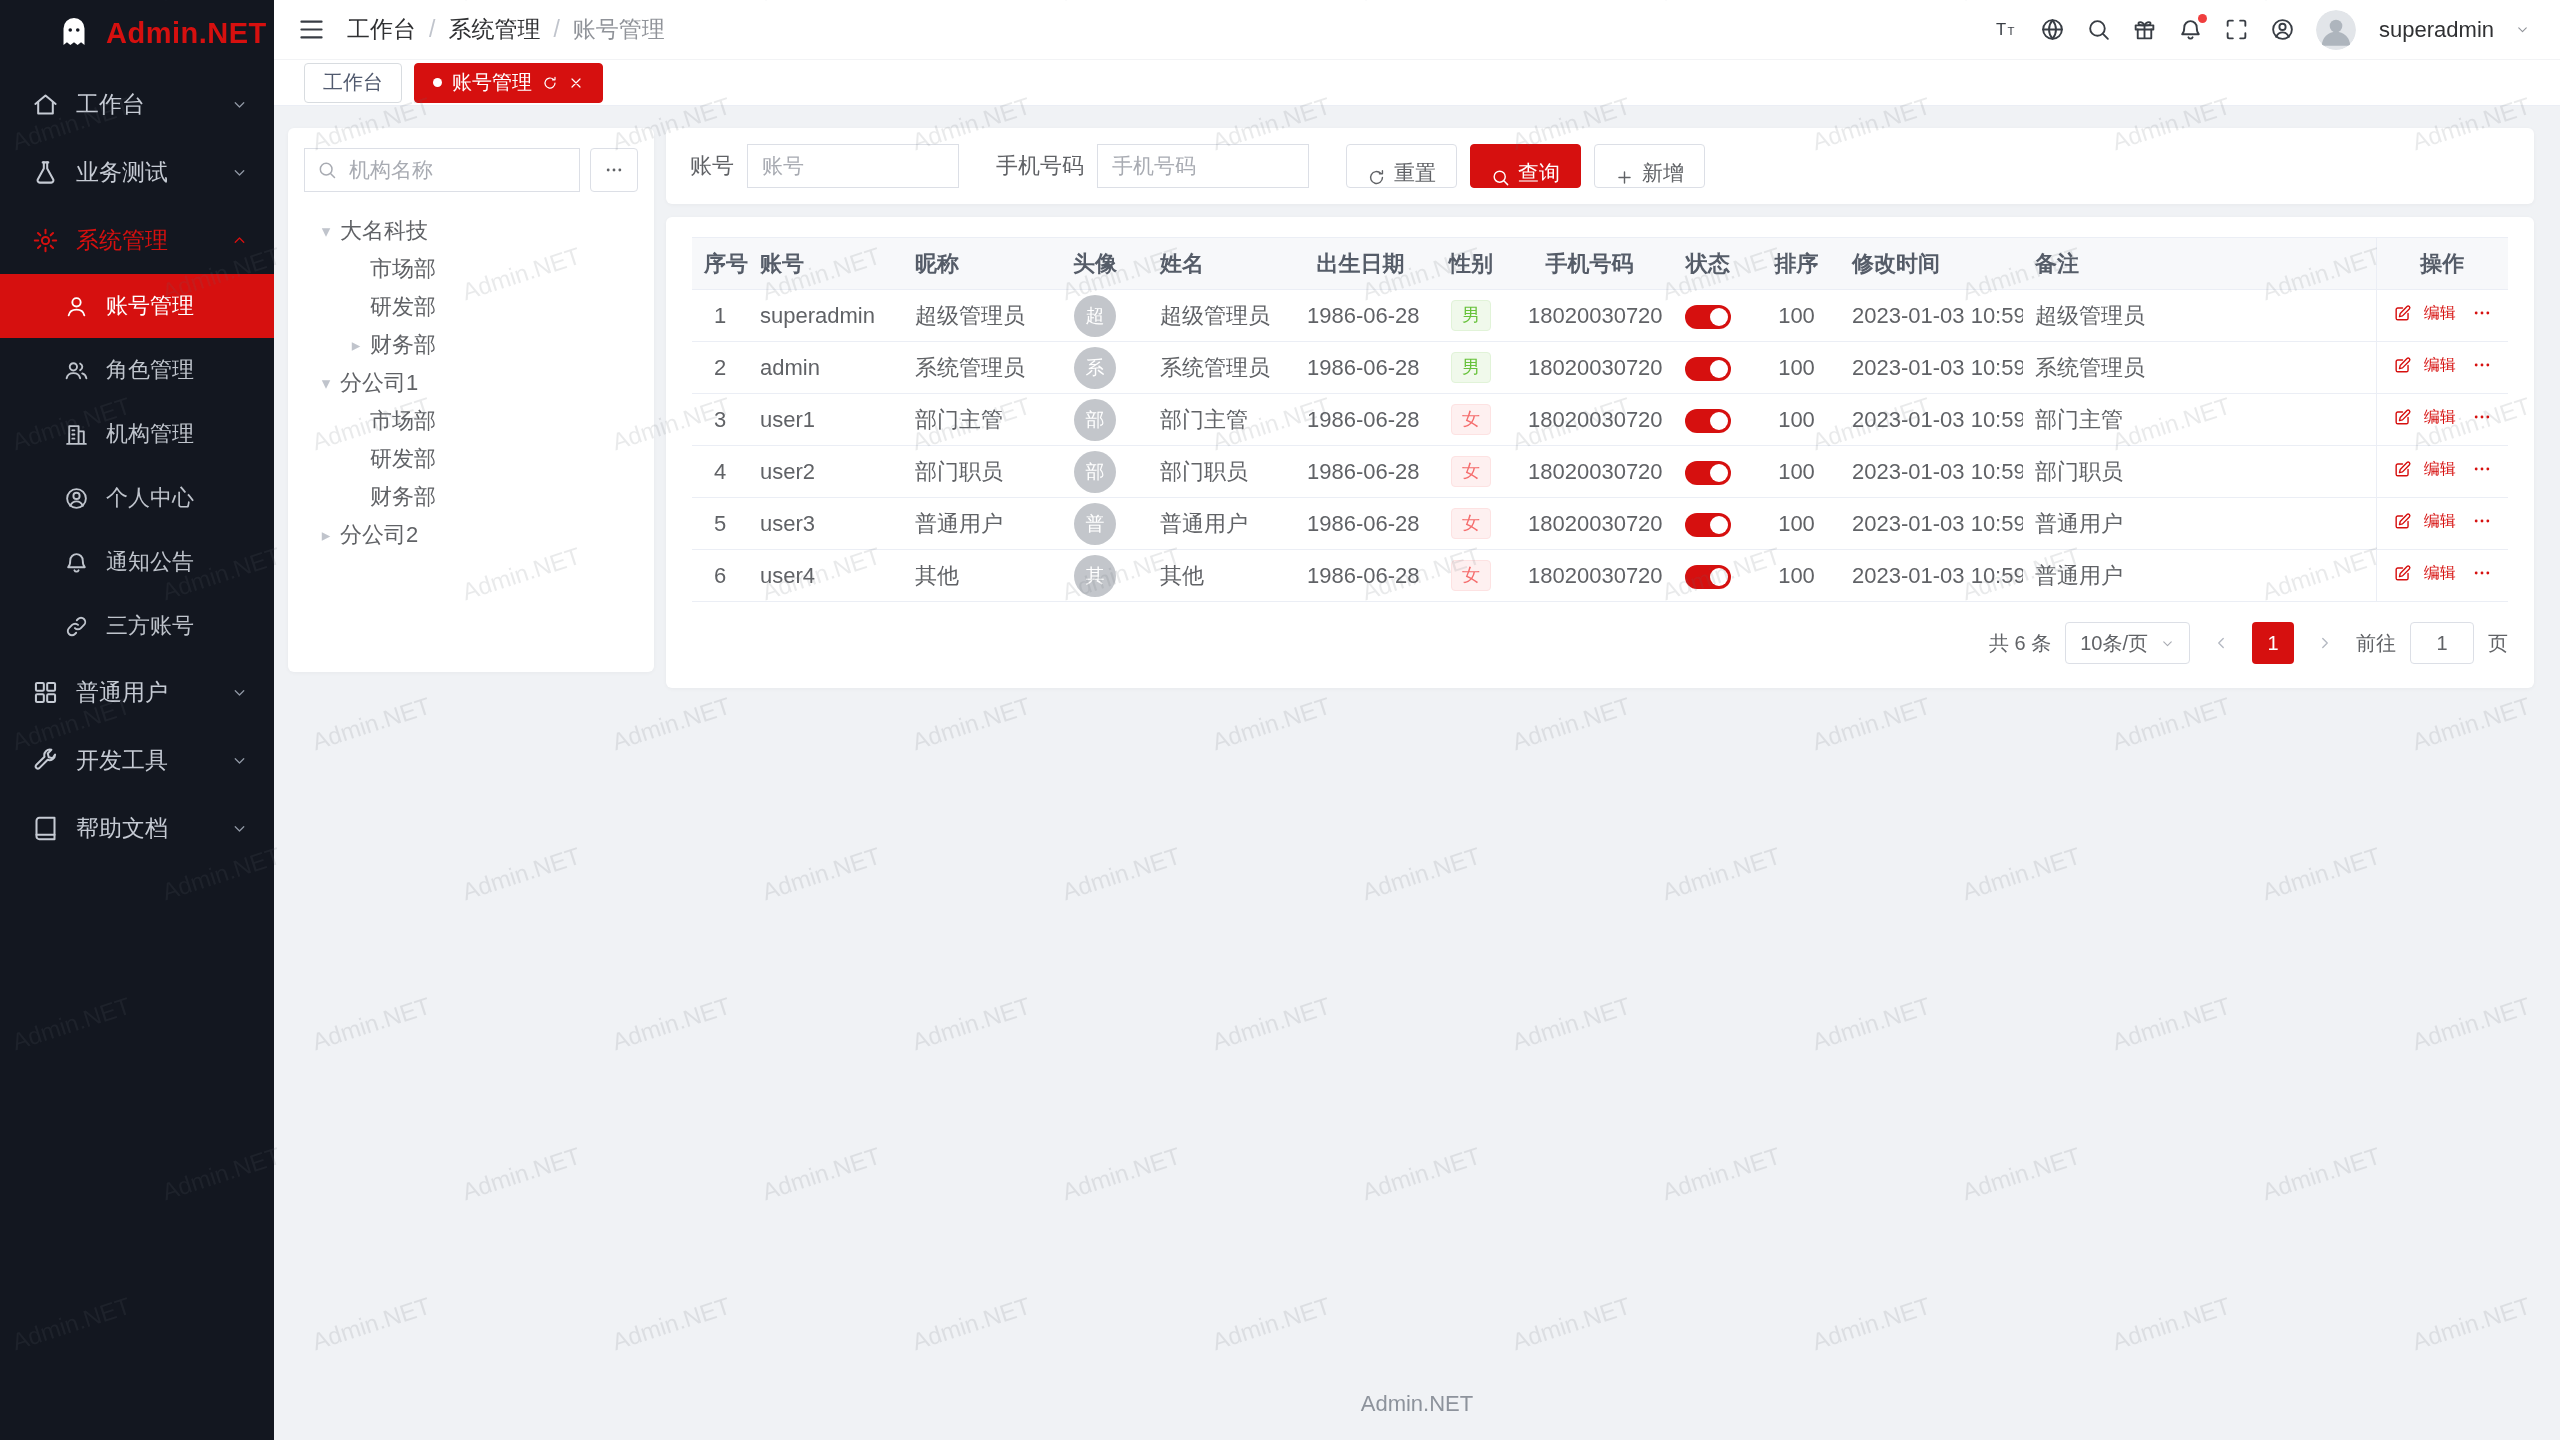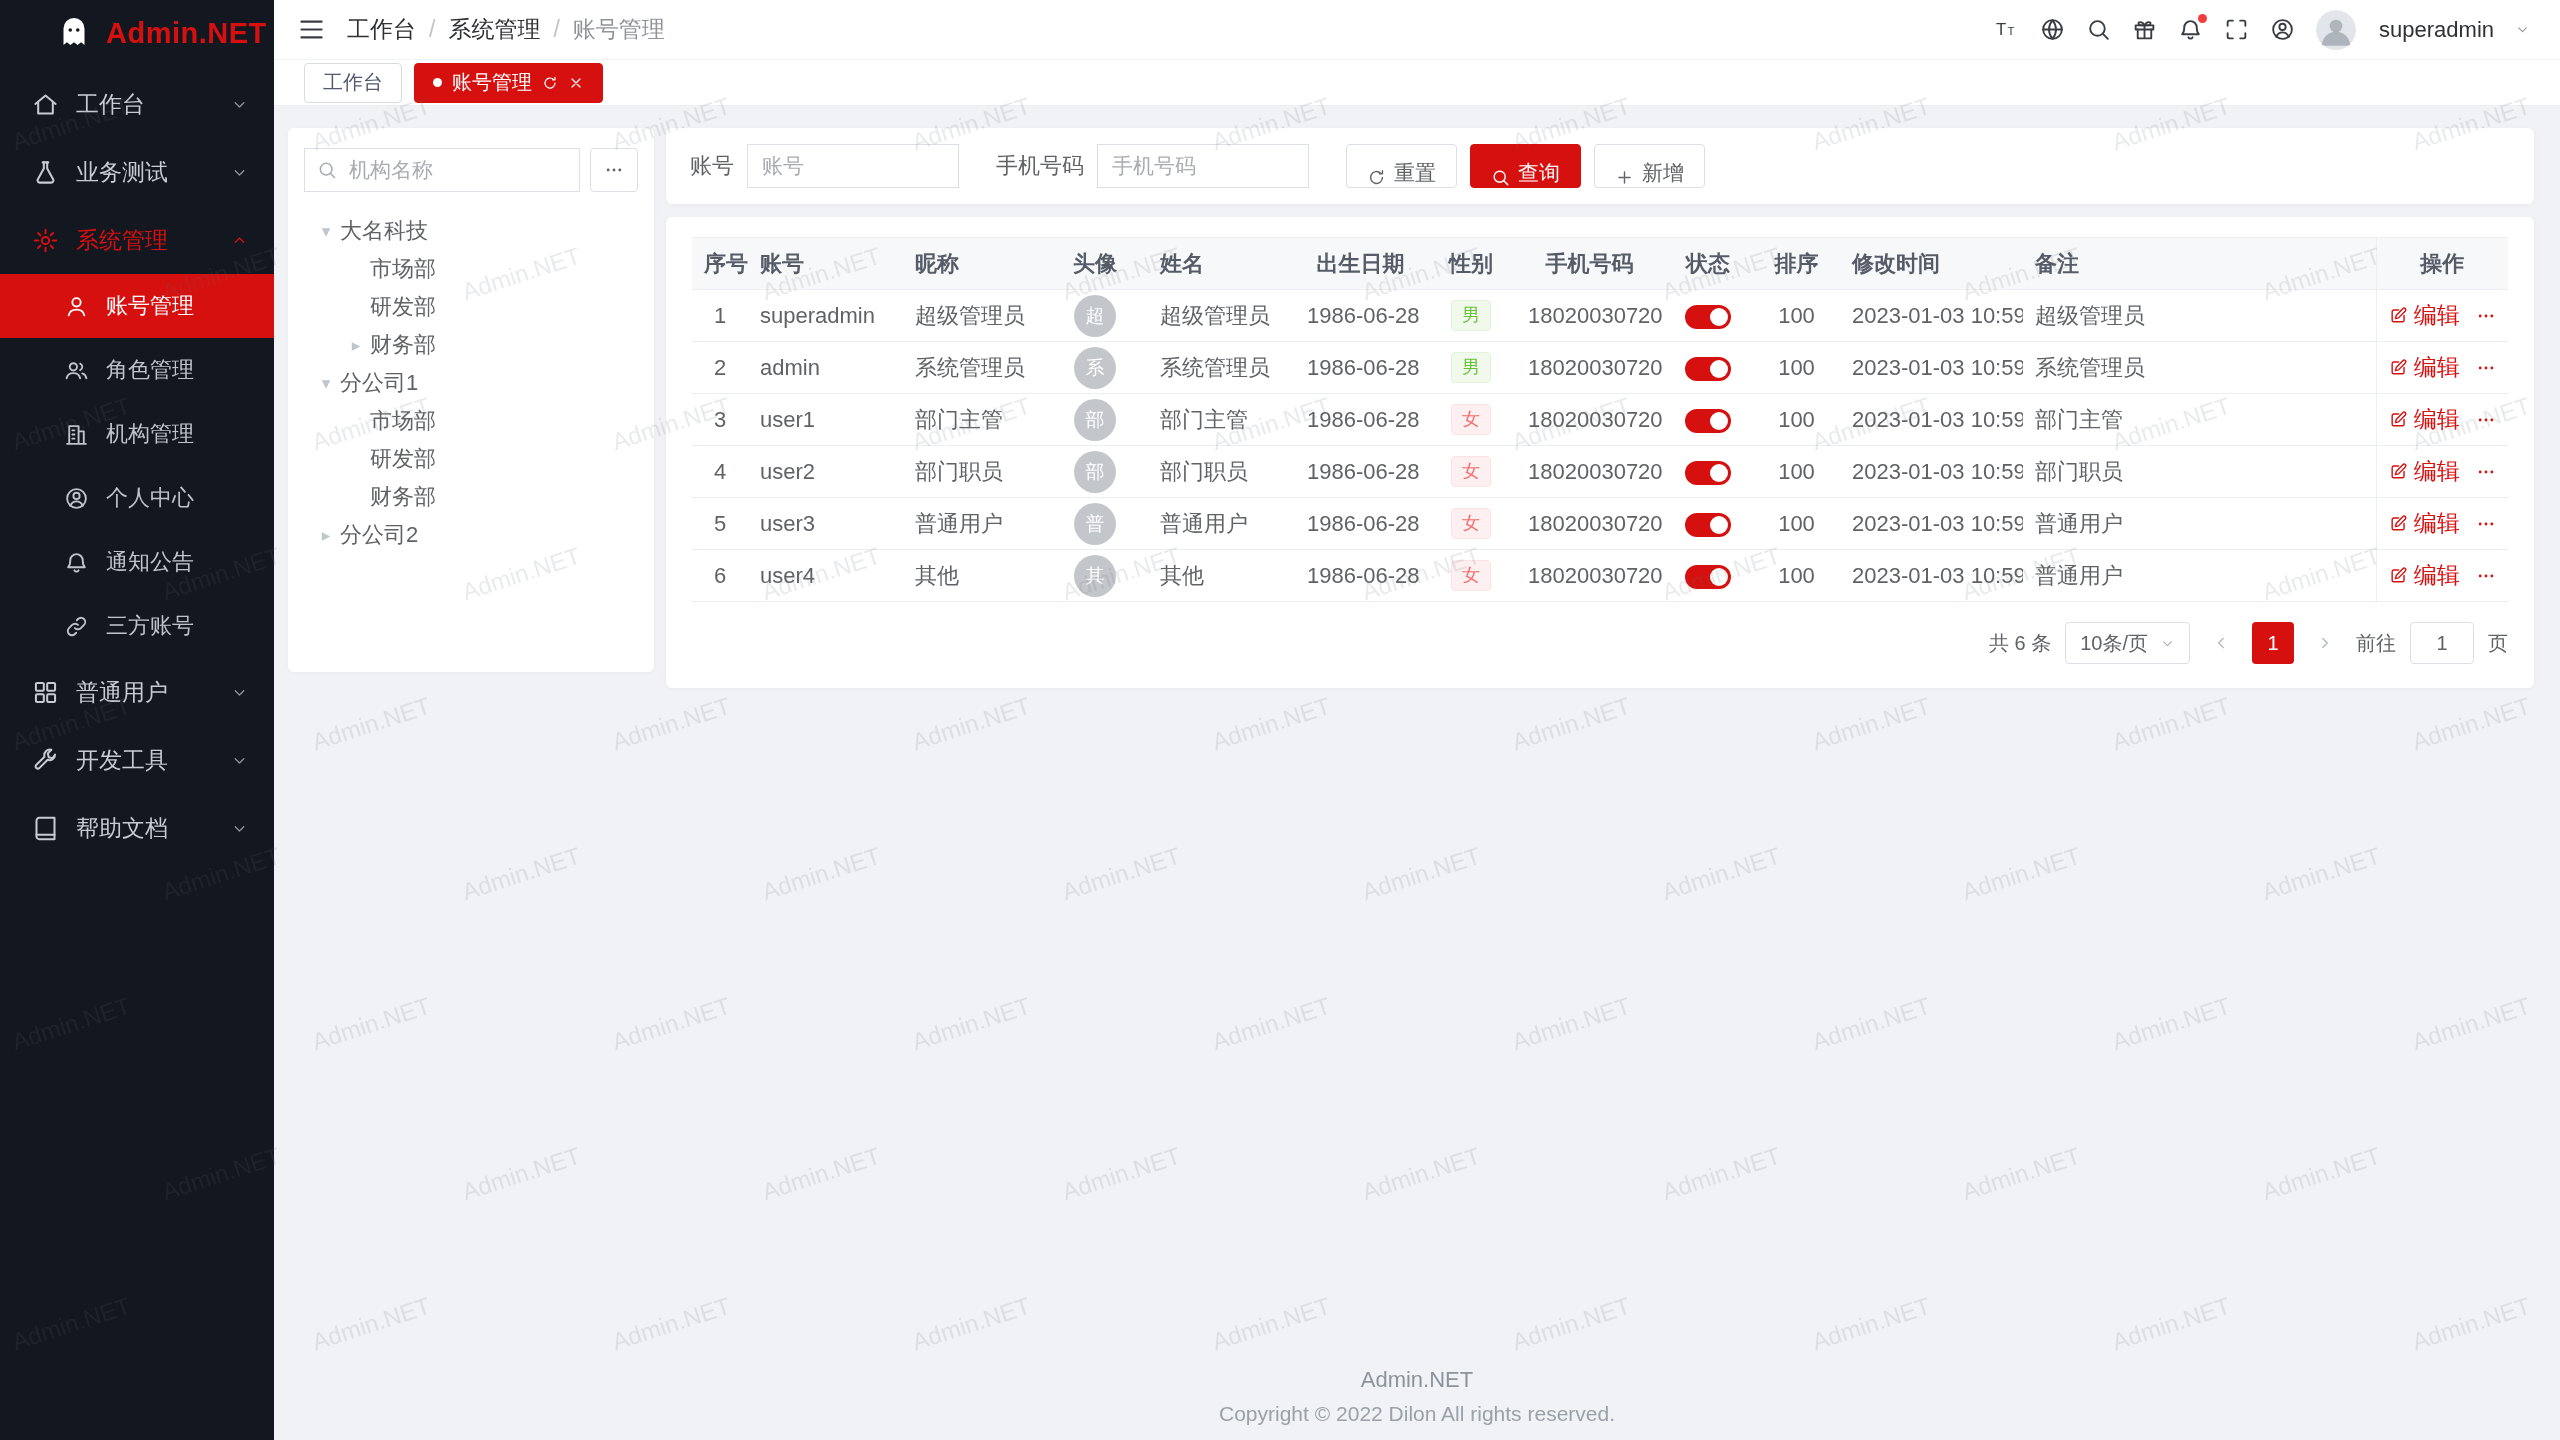--- a/index.html
+++ b/index.html
@@ -93,21 +93,21 @@
   th{background:#f7f8fa;color:#555c68;font-weight:bold;border-top:1px solid #ebeef5;text-align:left}
   .al-c{text-align:center}
   .op-col{border-left:1px solid #ebeef5}
   .tavatar{display:inline-flex;width:42px;height:42px;border-radius:50%;background:#c3c6cb;color:#fff;font-size:19px;align-items:center;justify-content:center;vertical-align:middle}
   .badge{display:inline-block;padding:3px 10px;border-radius:4px;font-size:18px;line-height:1.3}
   .badge.male{background:#f0f9eb;color:#67c23a;border:1px solid #e1f3d8}
   .badge.female{background:#fef0f0;color:#f56c6c;border:1px solid #fde2e2}
   .switch{width:46px;height:24px;border-radius:12px;background:var(--primary);position:relative;display:inline-block;vertical-align:middle;cursor:pointer}
   .switch .knob{position:absolute;right:3px;top:3px;width:18px;height:18px;border-radius:50%;background:#fff}
   .op-wrap{display:inline-flex;align-items:center;gap:16px}
-  .edit-link{display:inline-flex;align-items:center;gap:6px;color:var(--primary);font-size:23px;cursor:pointer}
+  .edit-link{display:inline-flex;align-items:center;gap:12px;color:var(--primary);font-size:16px;cursor:pointer}
   .edit-link .icon{font-size:19px}
   .more-btn{color:var(--primary);font-size:20px;cursor:pointer}
 
   
   .pagination{display:flex;align-items:center;justify-content:flex-end;gap:14px;margin-top:20px;font-size:20px;color:#606266}
   .pg-size{height:42px;border:1px solid #dcdfe6;border-radius:4px;display:inline-flex;align-items:center;gap:12px;padding:0 14px;cursor:pointer;background:#fff}
   .pg-size .icon{font-size:15px;color:#a8abb2}
   .pg-arrow{width:34px;height:42px;border:none;background:transparent;color:#b4b9c2;font-size:18px;display:inline-flex;align-items:center;justify-content:center;cursor:pointer}
   .pg-page{width:42px;height:42px;border:none;border-radius:4px;background:var(--primary);color:#fff;font-size:20px;cursor:pointer}
   .pg-goto{width:64px;height:42px;border:1px solid #dcdfe6;border-radius:4px;text-align:center;font-size:20px;color:#606266;outline:none}
@@ -816,15 +816,14 @@
           <span>前往</span>
           <input class="pg-goto" value="1" style="">
           <span>页</span>
         </div>
       </section>
     </div>
   </div>
 
   <div class="footer">
     <div class="f1">Admin.NET</div>
-    <div class="f2">Copyright © 2022 Dilon All rights reserved.</div>
   </div>
 </main>
 
 </body></html>

